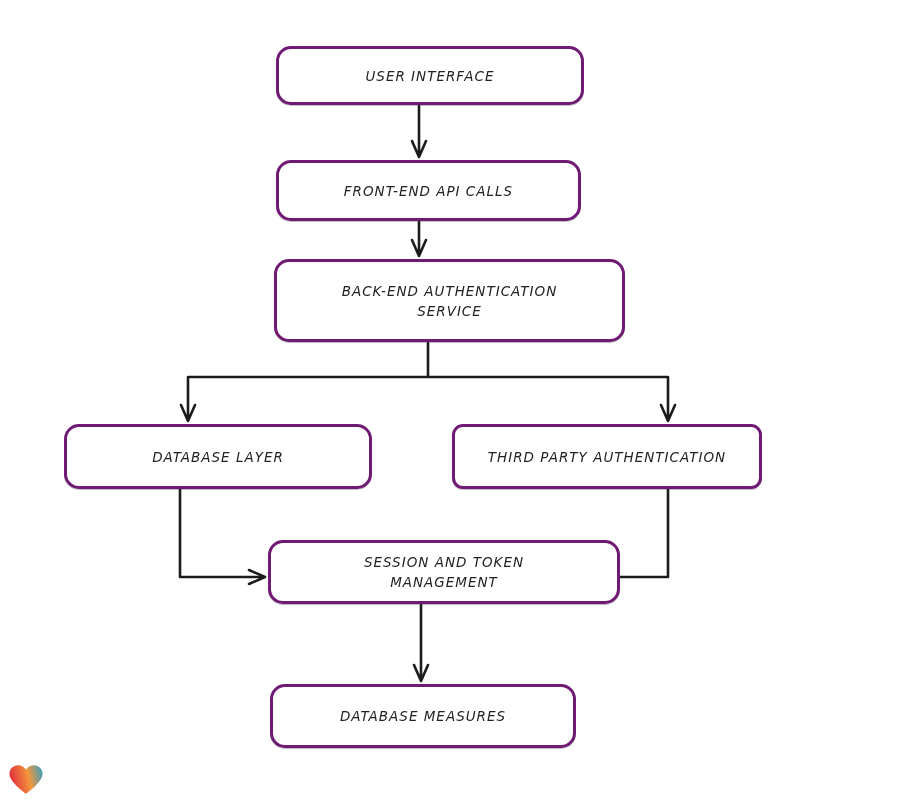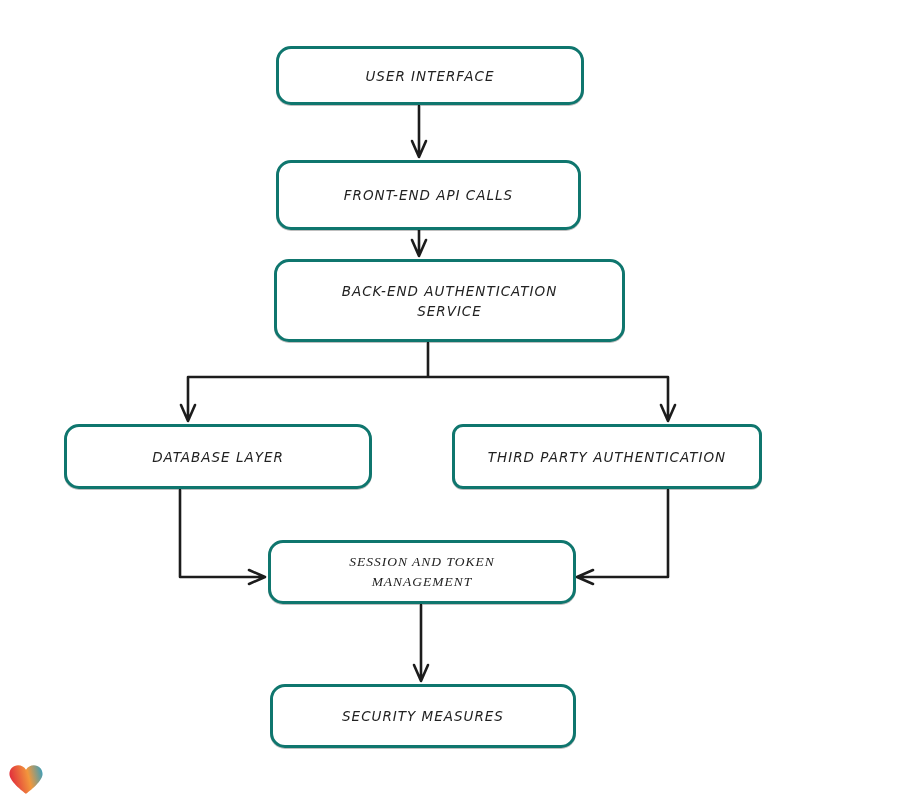--- a/index.html
+++ b/index.html
@@ -21,40 +21,40 @@
     stroke: #1c1c1c;
     stroke-width: 2.6;
     fill: none;
     stroke-linecap: round;
     stroke-linejoin: round;
   }
   .node {
     position: absolute;
     box-sizing: border-box;
     background: #ffffff;
-    border: 3px solid #0f766e;
+    border: 3px solid #701a75;
     border-radius: 15px;
     display: flex;
     align-items: center;
     justify-content: center;
     text-align: center;
     color: #222222;
     font-size: 13.5px;
     font-style: italic;
     letter-spacing: 1px;
     line-height: 20px;
     box-shadow: 0 1px 0 rgba(0,0,0,0.25);
     cursor: pointer;
   }
   #node-user-interface        { left: 276px; top:  46px; width: 308px; height: 59px; }
-  #node-front-end-api-calls   { left: 276px; top: 160px; width: 305px; height: 70px; }
+  #node-front-end-api-calls   { left: 276px; top: 160px; width: 305px; height: 61px; }
   #node-back-end-auth         { left: 274px; top: 259px; width: 351px; height: 83px; padding: 0 38px; }
   #node-database-layer        { left:  64px; top: 424px; width: 308px; height: 65px; }
   #node-third-party-auth      { left: 452px; top: 424px; width: 310px; height: 65px; border-radius: 11px; }
-  #node-session-token         { left: 268px; top: 540px; width: 308px; height: 64px; padding: 0 46px; font-family: Liberation Serif, serif; }
+  #node-session-token         { left: 268px; top: 540px; width: 352px; height: 64px; padding: 0 46px; }
   #node-security-measures     { left: 270px; top: 684px; width: 306px; height: 64px; }
   #logo {
     position: absolute;
     left: 9px; top: 762px;
     width: 34px; height: 36px;
     cursor: pointer;
   }
 </style>
 </head>
 <body>
@@ -94,21 +94,21 @@
 
   <div class="node" id="node-third-party-auth">
     <span>THIRD PARTY AUTHENTICATION</span>
   </div>
 
   <div class="node" id="node-session-token">
     <span>SESSION AND TOKEN MANAGEMENT</span>
   </div>
 
   <div class="node" id="node-security-measures">
-    <span>SECURITY MEASURES</span>
+    <span>DATABASE MEASURES</span>
   </div>
 
   <svg id="logo" viewBox="0 0 32 30" xmlns="http://www.w3.org/2000/svg">
     <defs>
       <linearGradient id="heartGrad" x1="0%" y1="20%" x2="100%" y2="0%">
         <stop offset="0%" stop-color="#e2333c"></stop>
         <stop offset="52%" stop-color="#f2973c"></stop>
         <stop offset="100%" stop-color="#2d9fc4"></stop>
       </linearGradient>
     </defs>

